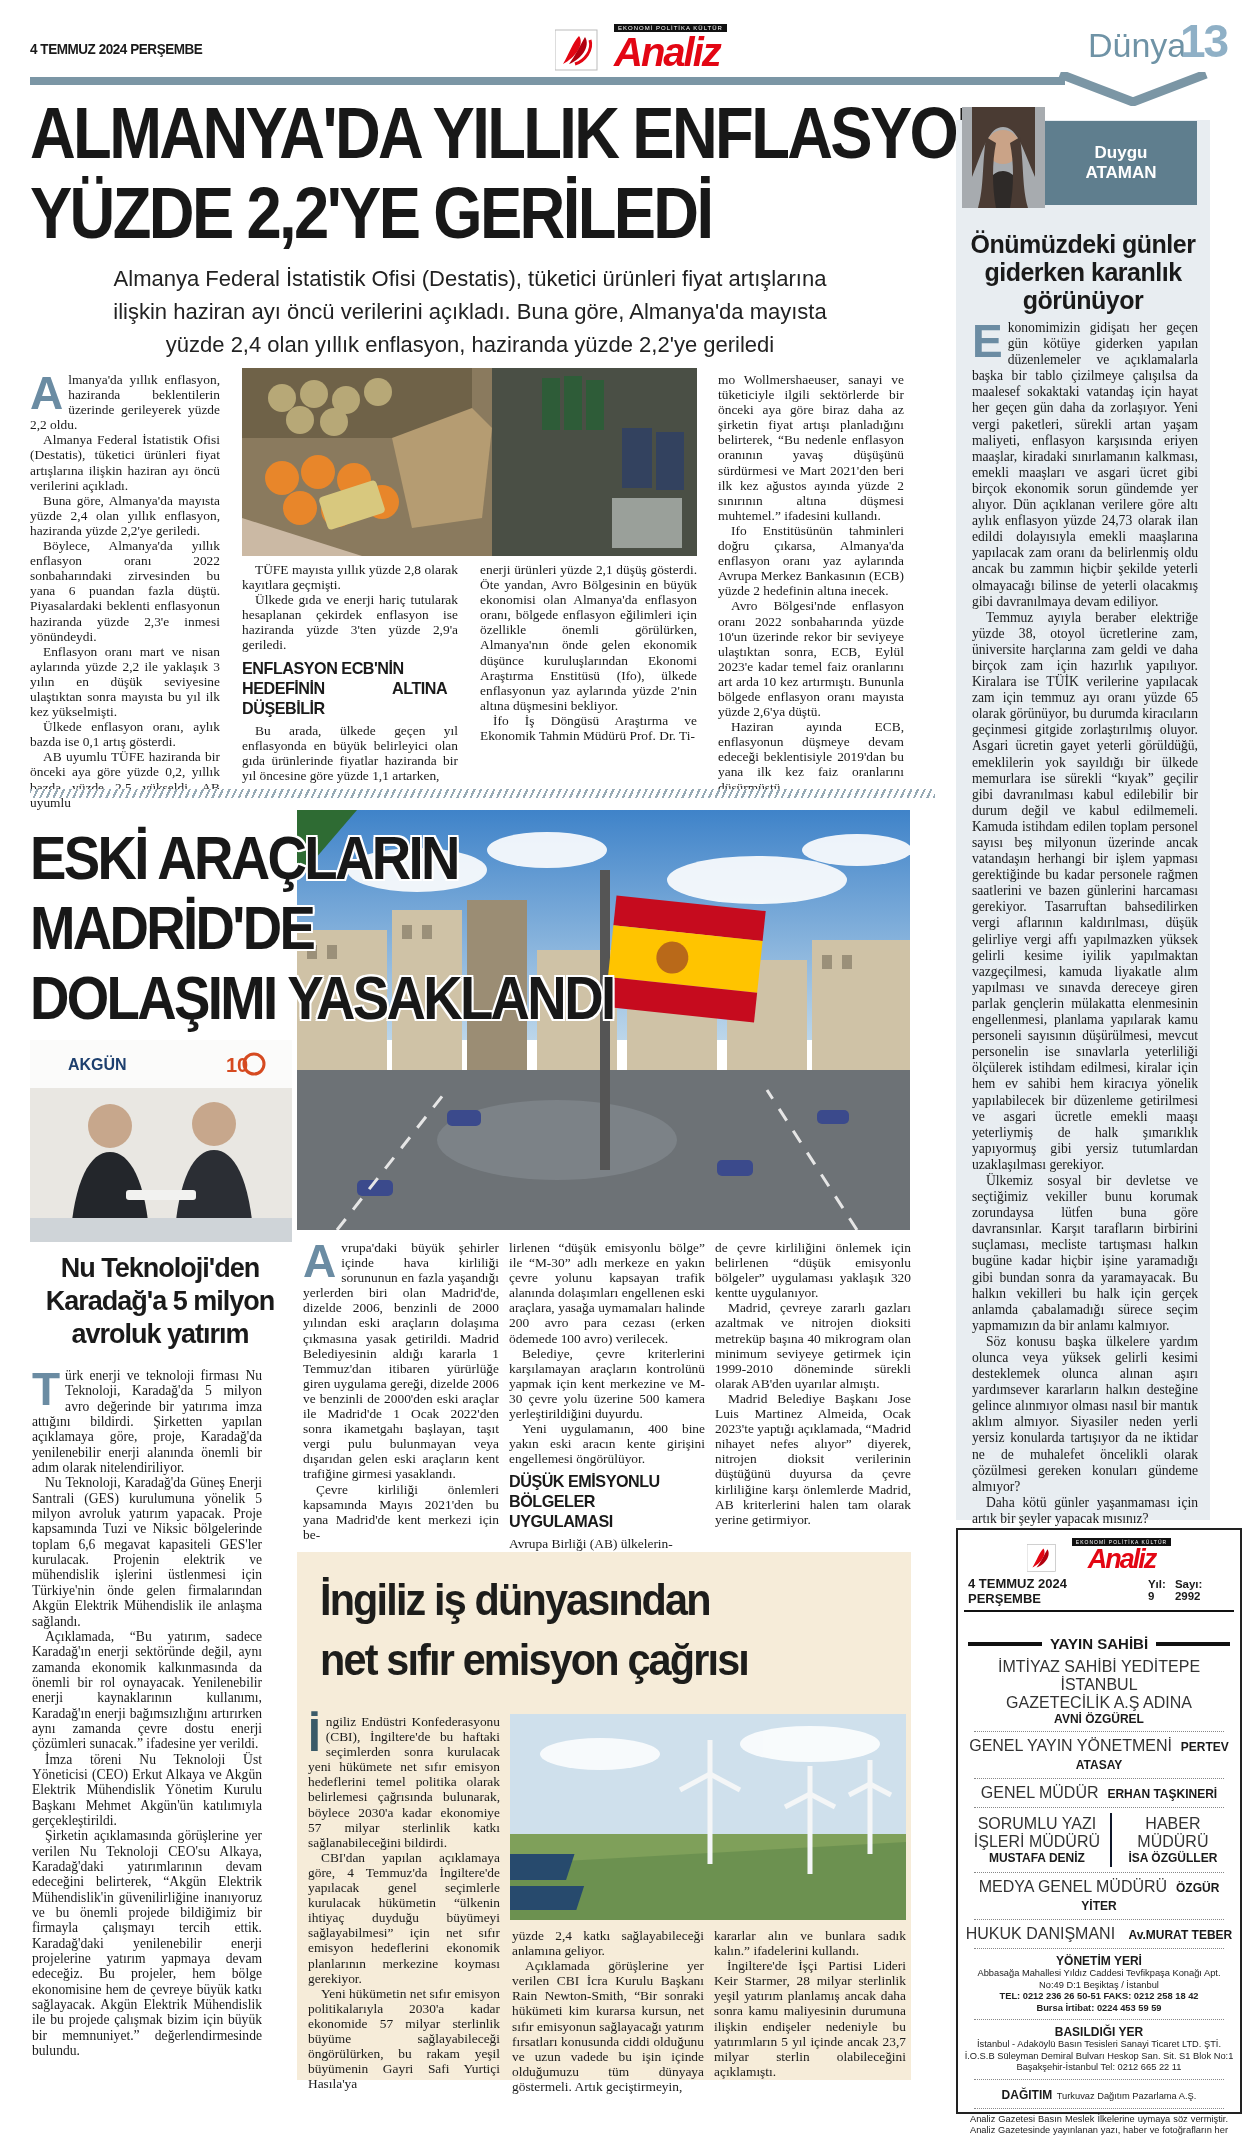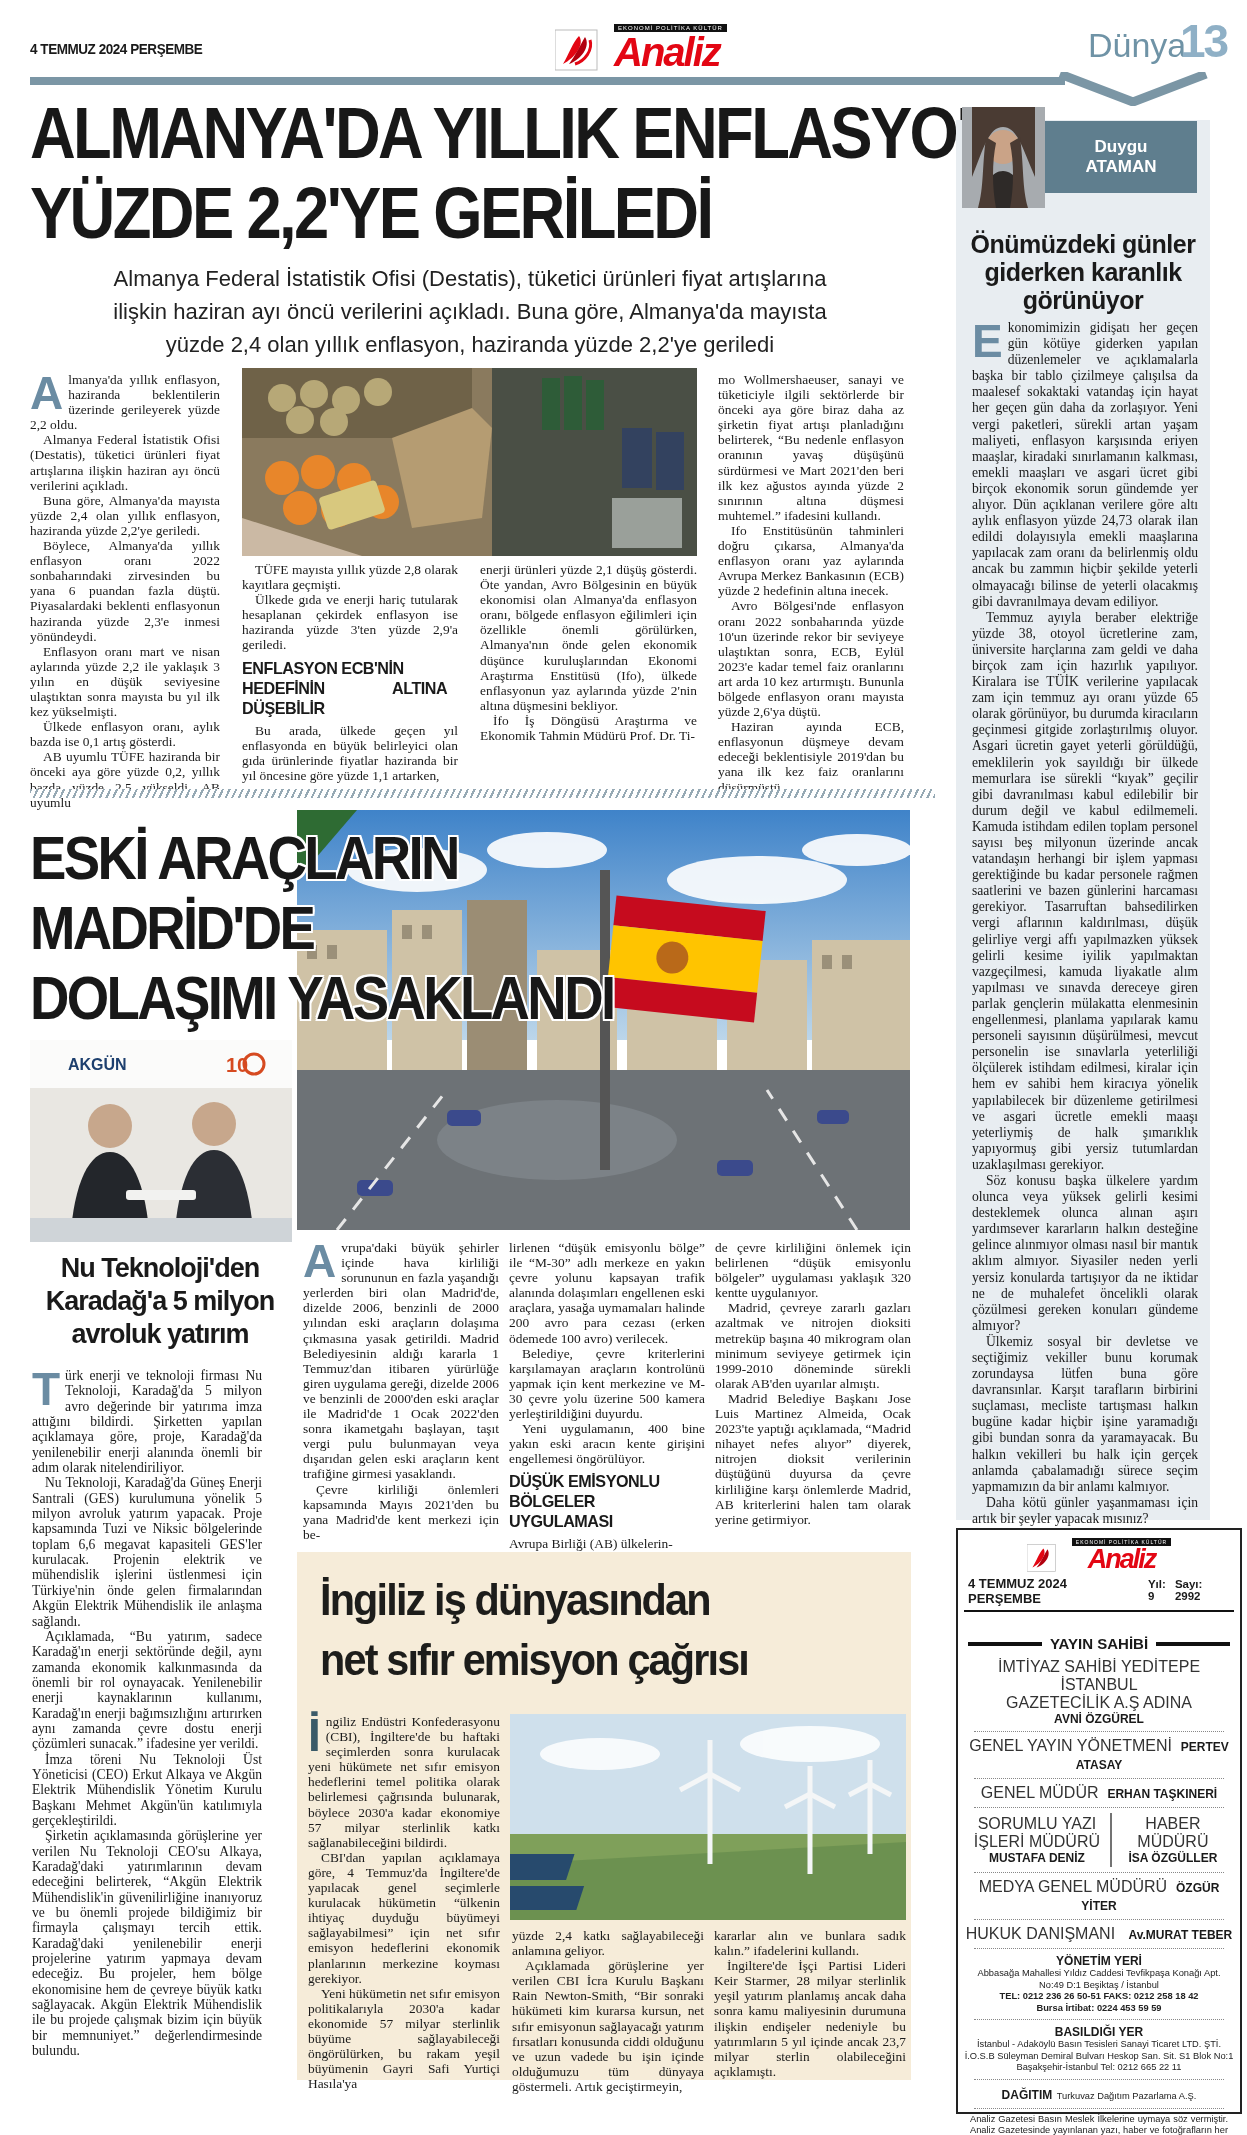--- a/index.html
+++ b/index.html
@@ -356,33 +356,33 @@
     <svg width="83" height="101" viewBox="0 0 83 101" preserveAspectRatio="none">
       <rect width="83" height="101" fill="#b9bdc0"></rect>
       <rect width="83" height="101" fill="#8d9296" opacity=".4"></rect>
       <path d="M10 0 H73 V70 C60 40 55 20 41 20 C27 20 22 40 10 70 Z" fill="#4a3b33"></path>
       <circle cx="41" cy="40" r="17" fill="#caa387"></circle>
       <path d="M18 101 C22 76 30 64 41 64 C52 64 60 76 64 101 Z" fill="#2e2a28"></path>
       <path d="M24 30 C20 60 22 80 16 101 L34 101 C30 80 30 55 34 36 Z" fill="#4a3b33"></path>
       <path d="M58 30 C62 60 60 80 66 101 L48 101 C52 80 52 55 48 36 Z" fill="#4a3b33"></path>
     </svg>
   </div>
-  <div class="abs plate" style="left:1045px;top:121px;width:152px;height:72px;">
+  <div class="abs plate" style="left:1045px;top:121px;width:152px;height:84px;">
     <span>Duygu</span>
     <span>ATAMAN</span>
   </div>
 
   <div class="abs col-title" style="left:964px;top:230px;width:238px;white-space:pre-line;">Önümüzdeki günler
 giderken karanlık
 görünüyor</div>
   <div class="abs coltxt2 drop" style="left:972px;top:320px;width:226px;height:1190px;">
       <p>Ekonomimizin gidişatı her geçen gün kötüye giderken yapılan düzenlemeler ve açıklamalarla başka bir tablo çizilmeye çalışılsa da maalesef sokaktaki vatandaş için hayat her geçen gün daha da zorlaşıyor. Yeni vergi paketleri, sürekli artan yaşam maliyeti, enflasyon karşısında eriyen maaşlar, kiradaki sınırlamanın kalkması, emekli maaşları ve asgari ücret gibi birçok ekonomik sorun gündemde yer alıyor. Dün açıklanan verilere göre altı aylık enflasyon yüzde 24,73 olarak ilan edildi dolayısıyla emekli maaşlarına yapılacak zam oranı da belirlenmiş oldu ancak bu zammın hiçbir şekilde yeterli olmayacağı bilinse de yeterli olacakmış gibi davranılmaya devam ediliyor.</p>
       <p>Temmuz ayıyla beraber elektriğe yüzde 38, otoyol ücretlerine zam, üniversite harçlarına zam geldi ve daha birçok zam için hazırlık yapılıyor. Kiralara ise TÜİK verilerine yapılacak zam için temmuz ayı oranı yüzde 65 olarak görünüyor, bu durumda kiracıların geçinmesi gitgide zorlaştırılmış oluyor. Asgari ücretin gayet yeterli görüldüğü, emeklilerin yok sayıldığı bir ülkede memurlara ise sürekli “kıyak” geçilir gibi davranılması kabul edilebilir bir durum değil ve kabul edilmemeli. Kamuda istihdam edilen toplam personel sayısı beş milyonun üzerinde ancak vatandaşın herhangi bir işlem yapması gerektiğinde bu kadar personele rağmen saatlerini ve bazen günlerini harcaması gerekiyor. Tasarruftan bahsedilirken vergi aflarının kaldırılması, düşük gelirliye vergi affı yapılmazken yüksek gelirli kesime iyilik yapılmaktan vazgeçilmesi, kamuda liyakatle alım yapılması ve sınavda dereceye giren parlak gençlerin mülakatta elenmesinin engellenmesi, planlama yapılarak kamu personeli sayısının düşürülmesi, mevcut personelin ise sınavlarla yeterliliği ölçülerek istihdam edilmesi, kiralar için hem ev sahibi hem kiracıya yönelik yapılabilecek bir düzenleme getirilmesi ve asgari ücretle emekli maaşı yeterliymiş de halk şımarıklık yapıyormuş gibi yersiz tutumlardan uzaklaşılması gerekiyor.</p>
+      <p>Ülkemiz sosyal bir devletse ve seçtiğimiz vekiller bunu korumak zorundaysa lütfen buna göre davransınlar. Karşıt tarafların birbirini suçlaması, mecliste tartışması halkın bugüne kadar hiçbir işine yaramadığı gibi bundan sonra da yaramayacak. Bu halkın vekilleri bu halk için gerçek anlamda çabalamadığı sürece seçim yapmamızın da bir anlamı kalmıyor.</p>
       <p>Söz konusu başka ülkelere yardım olunca veya yüksek gelirli kesimi desteklemek olunca alınan aşırı yardımsever kararların halkın desteğine gelince alınmıyor olması nasıl bir mantık aklım almıyor. Siyasiler neden yerli yersiz konularda tartışıyor da ne iktidar ne de muhalefet öncelikli olarak çözülmesi gereken konuları gündeme almıyor?</p>
-      <p>Ülkemiz sosyal bir devletse ve seçtiğimiz vekiller bunu korumak zorundaysa lütfen buna göre davransınlar. Karşıt tarafların birbirini suçlaması, mecliste tartışması halkın bugüne kadar hiçbir işine yaramadığı gibi bundan sonra da yaramayacak. Bu halkın vekilleri bu halk için gerçek anlamda çabalamadığı sürece seçim yapmamızın da bir anlamı kalmıyor.</p>
       <p>Daha kötü günler yaşanmaması için artık bir şeyler yapacak mısınız?</p>
     </div>
 
   <div class="abs mast" style="left:956px;top:1528px;width:286px;height:586px;padding:8px 6px 6px;">
     <div class="row" style="display:flex;justify-content:center;">
       <span class="logo">
         <span>
           <svg width="30" height="30" viewBox="0 0 44 44">
               <rect x="0" y="2" width="42" height="40" fill="#fff" stroke="#bbb"></rect>
               <path d="M8 36 C20 30 30 16 24 8 C18 14 14 26 8 36 Z" fill="#e30613"></path>
@@ -407,21 +407,21 @@
     </div>
     <div class="row rtitle">İMTİYAZ SAHİBİ YEDİTEPE İSTANBUL</div>
     <div class="row rtitle">GAZETECİLİK A.Ş ADINA</div>
     <div class="row rname">AVNİ ÖZGÜREL</div>
     <div class="dotted"></div>
     <div class="row"><span class="rtitle">GENEL YAYIN YÖNETMENİ</span>&nbsp;&nbsp;<span class="rname">PERTEV ATASAY</span></div>
     <div class="dotted"></div>
     <div class="row"><span class="rtitle">GENEL MÜDÜR</span>&nbsp;&nbsp;<span class="rname">ERHAN TAŞKINERİ</span></div>
     <div class="dotted"></div>
     <div style="display:flex;">
-      <div class="row" style="flex:1.2;border-right:2px solid #737373;padding:2px;">
+      <div class="row" style="flex:1.2;border-right:2px solid #0f172a;padding:2px;">
         <div class="rtitle">SORUMLU YAZI İŞLERİ MÜDÜRÜ</div>
         <div class="rname">MUSTAFA DENİZ</div>
       </div>
       <div class="row" style="flex:1;padding:2px;">
         <div class="rtitle">HABER MÜDÜRÜ</div>
         <div class="rname">İSA ÖZGÜLLER</div>
       </div>
     </div>
     <div class="dotted"></div>
     <div class="row"><span class="rtitle">MEDYA GENEL MÜDÜRÜ</span>&nbsp;&nbsp;<span class="rname">ÖZGÜR YİTER</span></div>

